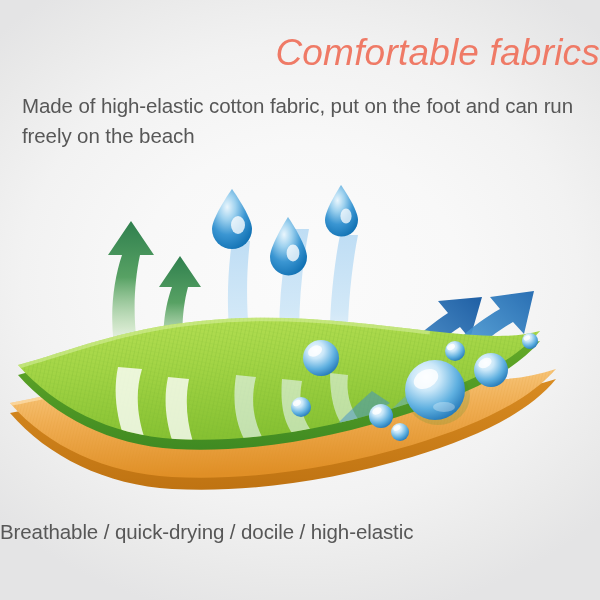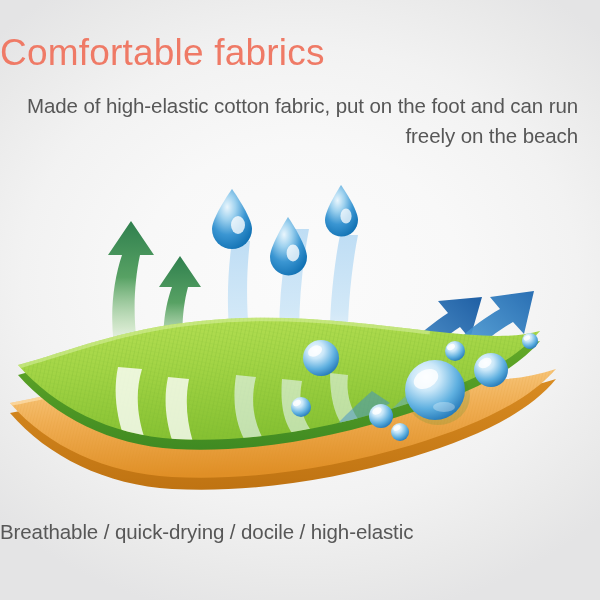--- a/index.html
+++ b/index.html
@@ -8,26 +8,27 @@
     font-family:"Liberation Sans","DejaVu Sans",sans-serif;
     background:#ececec;
   }
   #page{
     position:relative;width:600px;height:600px;
     background:
       radial-gradient(ellipse 70% 58% at 50% 46%, #fbfbfb 0%, #f8f8f8 38%, #f2f2f2 66%, #e9e9e9 88%, #e4e4e5 100%);
     overflow:hidden;
   }
   .title{
-    position:absolute;left:0;top:30px;width:600px;text-align:left;
+    position:absolute;left:0;top:30px;width:600px;text-align:right;
     font-size:37px;line-height:45px;color:#ef7a66;font-weight:400;
     letter-spacing:.2px;
+    font-style:italic;
   }
   .subtitle{
-    position:absolute;left:0;top:91px;width:600px;text-align:right;
+    position:absolute;left:0;top:91px;width:600px;text-align:left;
     font-size:20.5px;line-height:30px;color:#575757;font-weight:400;
     padding:0 22px;box-sizing:border-box;letter-spacing:-.1px;
   }
   .caption{
     position:absolute;left:0;top:518px;width:600px;
     font-size:20.5px;line-height:28px;color:#575757;font-weight:400;
     letter-spacing:-.1px;
   }
   #art{position:absolute;left:0;top:155px;width:600px;height:340px;}
   svg{display:block;}

